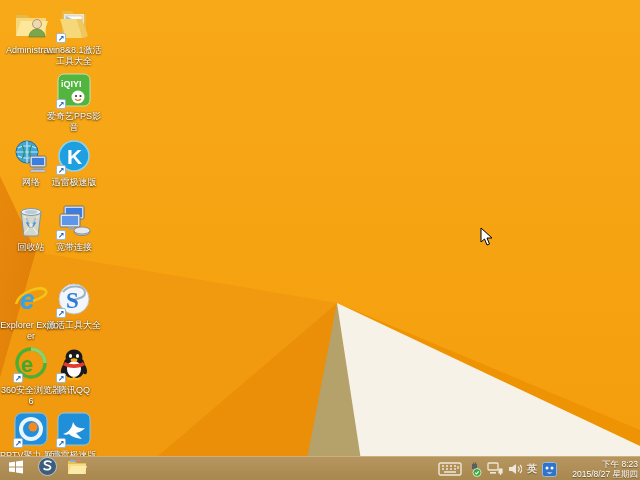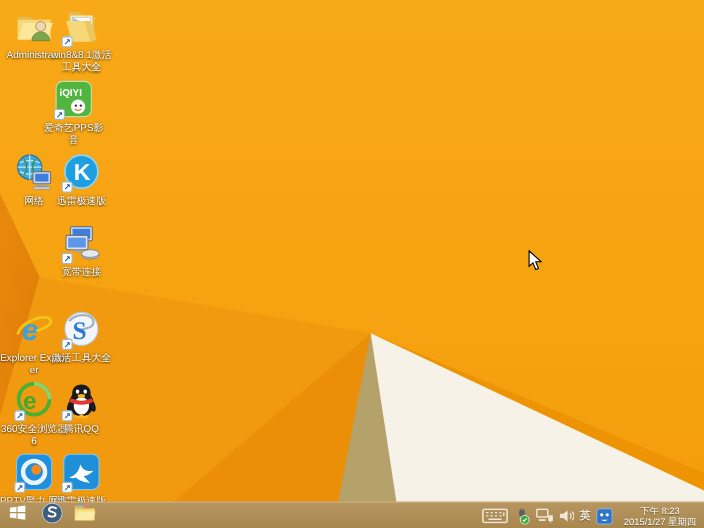--- a/index.html
+++ b/index.html
@@ -17,21 +17,21 @@
     font-size:8px;color:#1c62b9;font-weight:bold;}
 
   
   #taskbar{position:absolute;left:0;top:456px;width:640px;height:24px;
     background:linear-gradient(#b6955f,#a9884f);border-top:1px solid rgba(235,215,180,.5);
     box-sizing:border-box;display:flex;align-items:center;}
   .tbtn{height:24px;display:flex;align-items:center;justify-content:center;}
   #tray{position:absolute;right:2px;top:0;height:24px;display:flex;align-items:center;gap:5px;}
   .trayicon{display:flex;align-items:center;justify-content:center;}
   #ime-indicator{font-size:10px;color:#efe8da;font-weight:bold;text-shadow:0 1px 1px rgba(0,0,0,.4);}
-  #clock{width:76px;text-align:center;color:#fff;font-size:8.5px;line-height:10px;
+  #clock{width:76px;text-align:right;color:#fff;font-size:8.5px;line-height:10px;
     text-shadow:0 1px 1px rgba(0,0,0,.45);}
 
   
   #cursor{position:absolute;left:480px;top:227px;width:13px;height:19px;}
 </style>
 </head>
 <body>
 
 <div id="screen">
 
@@ -79,20 +79,33 @@
         <path d="M9 6c3 4 3 10 0 14M19 6c-3 4-3 10 0 14" stroke="#2f8d44" stroke-width="1.2" fill="none"></path>
         <rect x="17" y="17" width="16" height="11" rx="1.5" fill="#cfd6dd" stroke="#6b7685"></rect>
         <rect x="19" y="19" width="12" height="7" fill="#3b7de0"></rect>
         <rect x="20" y="29" width="10" height="2" fill="#9aa4af"></rect>
         <rect x="17" y="31" width="16" height="2" rx="1" fill="#d7dde3" stroke="#6b7685" stroke-width=".5"></rect>
       </svg></span>
     </div>
     <div class="lbl">网络</div>
   </div>
 
+  <div class="dicon" style="left:0;top:205px">
+    <div class="art">
+        <span>
+      <svg width="36" height="34" viewBox="0 0 36 34">
+        <path d="M8 8 L28 8 L25 32 L11 32 Z" fill="#cfe0ea" fill-opacity=".85" stroke="#7d93a5"></path>
+        <ellipse cx="18" cy="8" rx="10" ry="3.4" fill="#e8f1f7" stroke="#7d93a5"></ellipse>
+        <ellipse cx="18" cy="8" rx="6.5" ry="2" fill="#b9cdd9"></ellipse>
+        <path d="M13 14l3 5h-2l3 5M23 14l-3 5h2l-3 5" stroke="#4d8bc4" stroke-width="1.4" fill="none"></path>
+        <path d="M11 12 L25 30 M25 12 L11 30" stroke="#ffffff" stroke-opacity=".45" stroke-width="1.5"></path>
+      </svg></span>
+    </div>
+    <div class="lbl">回收站</div>
+  </div>
 
   <div class="dicon" style="left:0;top:283px">
     <div class="art">
         <span>
       <svg width="36" height="34" viewBox="0 0 36 34">
         <text x="7" y="27" font-size="27" font-weight="bold" font-style="italic" fill="#35A3E8" font-family="Liberation Sans,sans-serif">e</text>
         <path d="M3 22 C6 10 30 2 33 9 C35 13 26 17 20 19" stroke="#F4C318" stroke-width="2.6" fill="none"></path>
       </svg></span>
     </div>
     <div class="lbl">Explorer Explorer</div>
@@ -134,21 +147,21 @@
         <rect x="10" y="9" width="16" height="19" fill="#fdfdfb" stroke="#c9c2ad" stroke-width=".6"></rect>
         <path d="M10 9l8 4v15h-8z" fill="#9ec4e0"></path>
         <path d="M4 12h16l6 19H10z" fill="#F7D878"></path>
         <path d="M20 12l6 19 6-2-6-17z" fill="#EFC75E"></path>
       </svg></span>
       <span class="sc">↗</span>
     </div>
     <div class="lbl">win8&amp;8.1激活工具大全</div>
   </div>
 
-  <div class="dicon" style="left:36px;top:74px">
+  <div class="dicon" style="left:43px;top:74px">
     <div class="art">
         <span>
       <svg width="34" height="34" viewBox="0 0 34 34">
         <rect x="1" y="1" width="32" height="32" rx="6" fill="#52B53F"></rect>
         <rect x="1" y="1" width="32" height="32" rx="6" fill="none" stroke="#bfe3b4" stroke-width="1"></rect>
         <text x="4" y="14" font-size="9" font-weight="bold" fill="#fff" font-family="Liberation Sans,sans-serif">iQIYI</text>
         <circle cx="21" cy="24" r="6.5" fill="#fff"></circle>
         <circle cx="19" cy="23" r="1.1" fill="#333"></circle>
         <circle cx="23.5" cy="23" r="1.1" fill="#333"></circle>
         <path d="M18 26c2 1.6 4.5 1.6 6 0" stroke="#e07b2a" stroke-width="1.2" fill="none"></path>
@@ -305,18 +318,18 @@
       <span class="trayicon">
         <svg width="15" height="15" viewBox="0 0 15 15">
           <rect x="0.5" y="0.5" width="14" height="14" rx="2" fill="#2f74c9" stroke="#a9c6e8" stroke-width=".8"></rect>
           <circle cx="5" cy="6" r="1.5" fill="#fff"></circle>
           <circle cx="10" cy="6" r="1.5" fill="#fff"></circle>
           <path d="M4.5 10.5c2 1.5 4 1.5 6 0z" fill="#fff"></path>
         </svg>
       </span>
       <div id="clock">
         <div>下午 8:23</div>
-        <div>2015/1/27 星期四</div>
+        <div>2015/8/27 星期四</div>
       </div>
     </div>
   </div>
 
 </div>
 
 </body></html>

